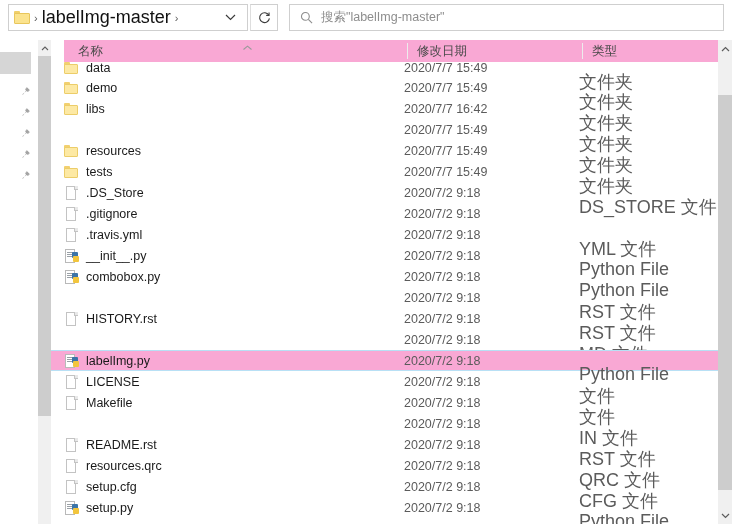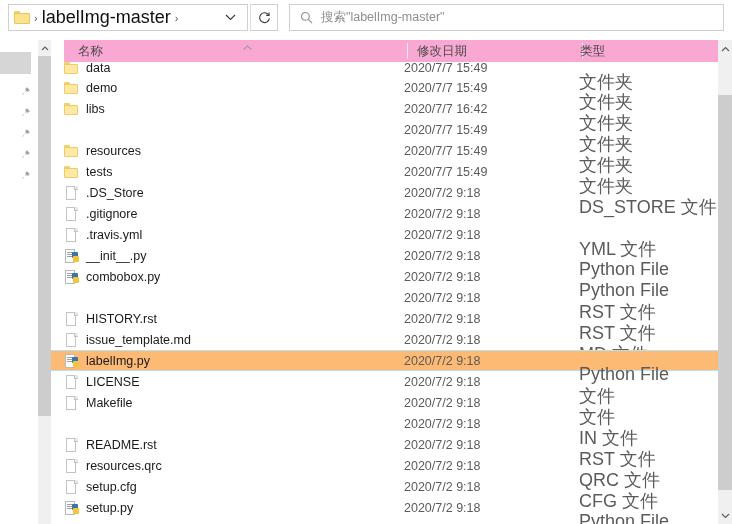--- a/index.html
+++ b/index.html
@@ -53,28 +53,28 @@
   .lscroll .thumb{position:absolute;left:0;top:16px;width:13px;height:360px;background:#cdcdcd;}
 
   
   .headers{
     position:absolute;left:51px;top:40px;width:667px;height:22px;
     background:#f9a8d4;border-bottom:3px solid #ec4899;margin-left:13px;
   }
   .hdr{position:absolute;top:0;height:22px;display:flex;align-items:center;color:#4a4a4a;font-size:12.5px;}
   .hdr.name{left:14px;}
   .hdr.date{left:353px;}
-  .hdr.type{left:516px;}
+  .hdr.type{left:528px;}
   .hdr-sep{position:absolute;top:3px;width:1px;height:16px;background:#ececec;}
   .sort-caret{position:absolute;left:177px;top:0px;}
 
   
   .listwrap{position:absolute;left:51px;top:62px;width:667px;height:462px;overflow:hidden;background:#fff;text-decoration:underline;}
   .row{position:relative;height:21px;width:667px;display:flex;align-items:center;box-sizing:border-box;}
-  .row.selected{background:#fdba74;border-top:1px solid #b8e0f5;border-bottom:1px solid #b8e0f5;height:21px;}
+  .row.selected{background:#f9a8d4;border-top:1px solid #b8e0f5;border-bottom:1px solid #b8e0f5;height:21px;}
   .cell-name{position:absolute;left:12px;display:flex;align-items:center;white-space:nowrap;}
   .cell-date{position:absolute;left:353px;color:#5b5b5b;font-size:12.5px;white-space:nowrap;}
   .cell-type{position:absolute;left:528px;color:#5b5b5b;font-size:18px;white-space:nowrap;margin-top:28px;}
   .fname{font-size:12.5px;color:#1a1a1a;}
   .ficon{width:16px;height:16px;margin-right:7px;position:relative;flex:none;}
 
   
   .ic-folder .tab{position:absolute;left:1px;top:2px;width:6px;height:3px;background:#f2d06f;border-radius:1px 1px 0 0;}
   .ic-folder .body{position:absolute;left:1px;top:4px;width:14px;height:10px;background:#fde9a4;border:1px solid #eccd69;box-sizing:border-box;border-radius:1px;}
 
@@ -331,27 +331,20 @@
             <span class="ficon ic-file">
               <span class="page"></span>
               <span class="fold"></span>
             </span>
             <span class="fname">HISTORY.rst</span>
           </span>
           <span class="cell-date">2020/7/2 9:18</span>
           <span class="cell-type">RST 文件</span>
         </div>
         <div class="row">
-          <span class="cell-name">
-            <span class="ficon ic-file">
-              <span class="page"></span>
-              <span class="fold"></span>
-            </span>
-            <span class="fname">issue_template.md</span>
-          </span>
           <span class="cell-date">2020/7/2 9:18</span>
           <span class="cell-type">MD 文件</span>
         </div>
         <div class="row selected">
           <span class="cell-name">
             <span class="ficon ic-py">
               <span class="page"></span>
               <span class="ln" style="top:4px"></span>
               <span class="ln" style="top:6px"></span>
               <span class="ln" style="top:8px"></span>

